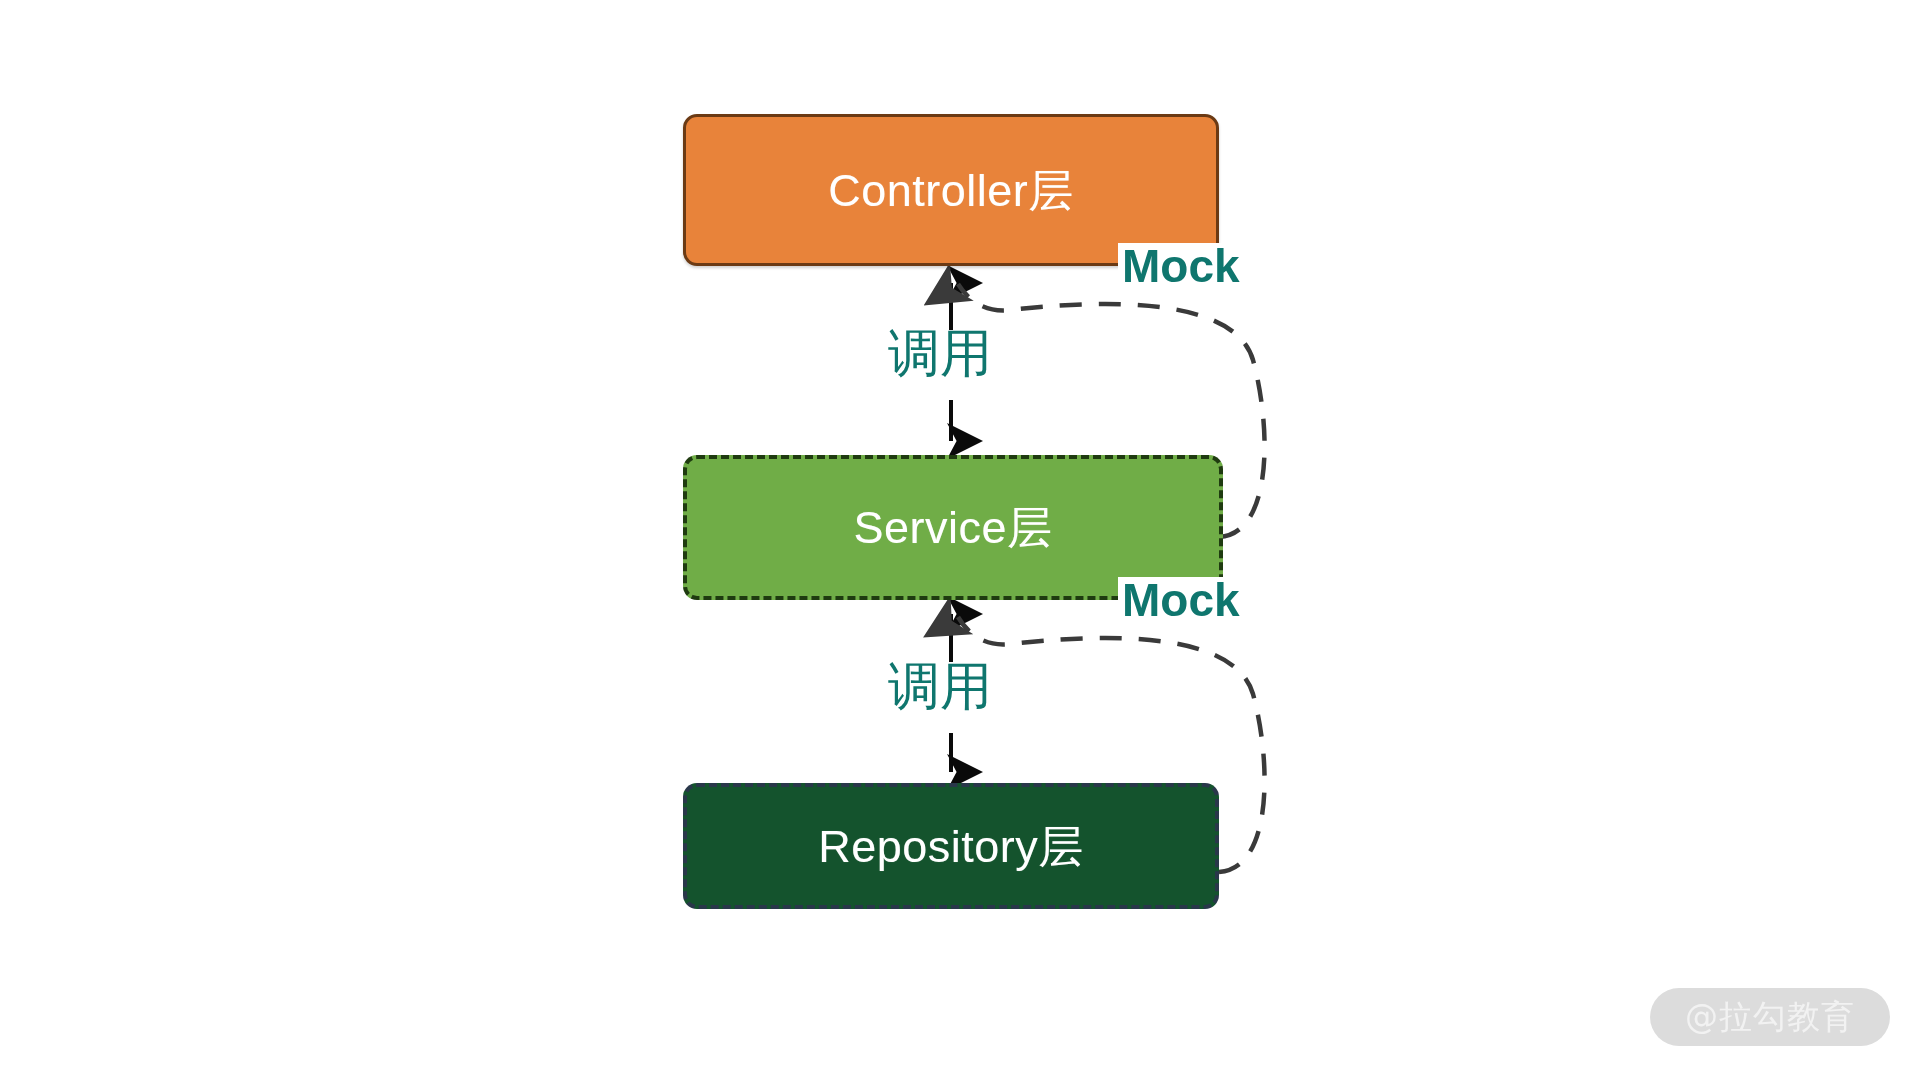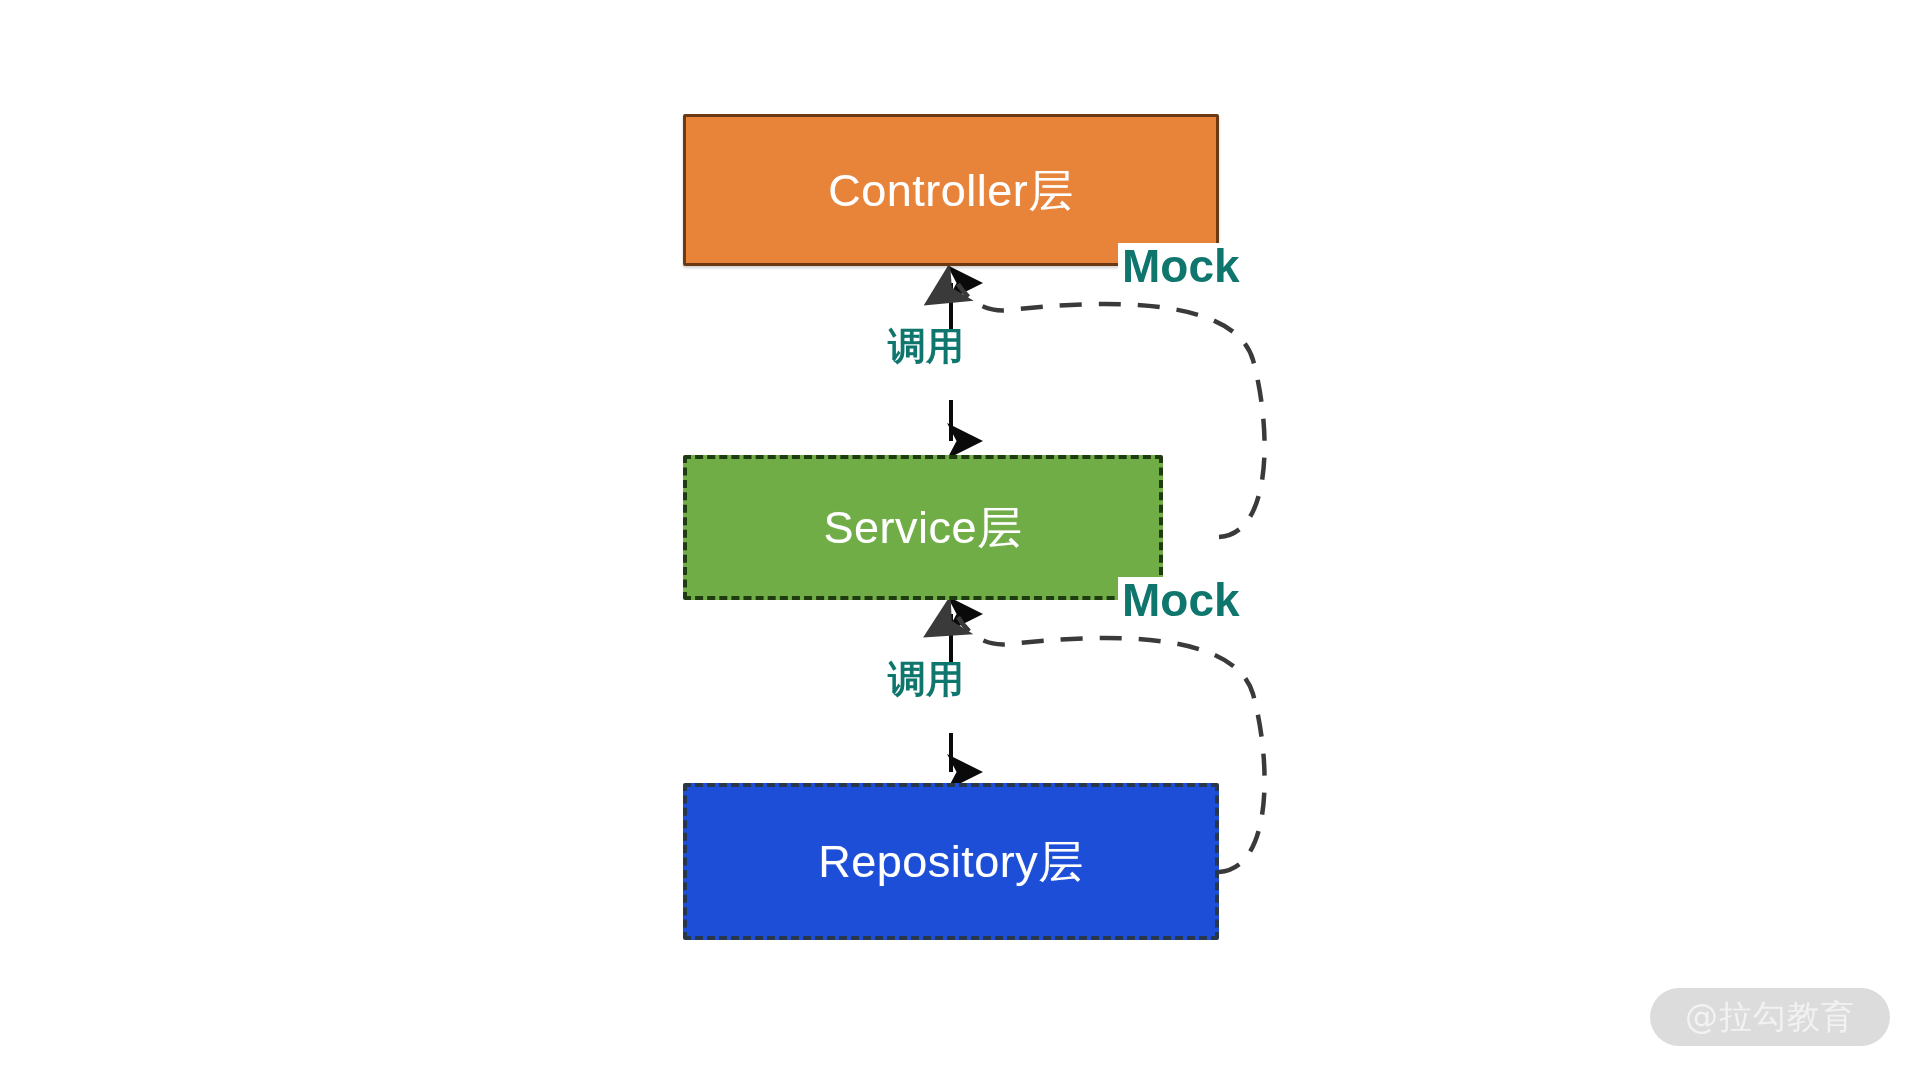--- a/index.html
+++ b/index.html
@@ -23,21 +23,21 @@
     height: 1080px;
   }
 
   
   .layer-box {
     position: absolute;
     box-sizing: border-box;
     display: flex;
     align-items: center;
     justify-content: center;
-    border-radius: 2px;
+    border-radius: 14px;
   }
   .layer-label {
     color: #ffffff;
     font-size: 45px;
     font-weight: 400;
     letter-spacing: 0.5px;
     line-height: 1;
     white-space: nowrap;
     text-shadow: 0 0 1px rgba(255,255,255,0.35);
   }
@@ -47,44 +47,44 @@
     top: 114px;
     width: 536px;
     height: 152px;
     background: #E8833A;
     border: 3px solid #6B3A14;
     box-shadow: 0 2px 3px rgba(0,0,0,0.18);
   }
   #box-service {
     left: 683px;
     top: 455px;
-    width: 480px;
+    width: 540px;
     height: 145px;
     background: #70AD47;
     border: 4px dashed #1F3B10;
   }
   #box-repository {
     left: 683px;
     top: 783px;
     width: 536px;
-    height: 157px;
-    background: #1d4ed8;
+    height: 126px;
+    background: #14532d;
     border: 4px dashed #29374A;
   }
 
   
   .edge-label {
     position: absolute;
     color: #0f766e;
     white-space: nowrap;
     line-height: 1;
   }
   .label-call {
-    font-size: 38px;
-    font-weight: 700;
+    font-size: 52px;
+    font-weight: 400;
     font-family: "DejaVu Sans", "Liberation Sans", sans-serif;
   }
   .label-mock {
     font-size: 46px;
     font-weight: 600;
     font-family: "Liberation Sans", "DejaVu Sans", sans-serif;
   }
 
   #label-call-1 { left: 888px; top: 327px; }
   #label-call-2 { left: 888px; top: 660px; }

